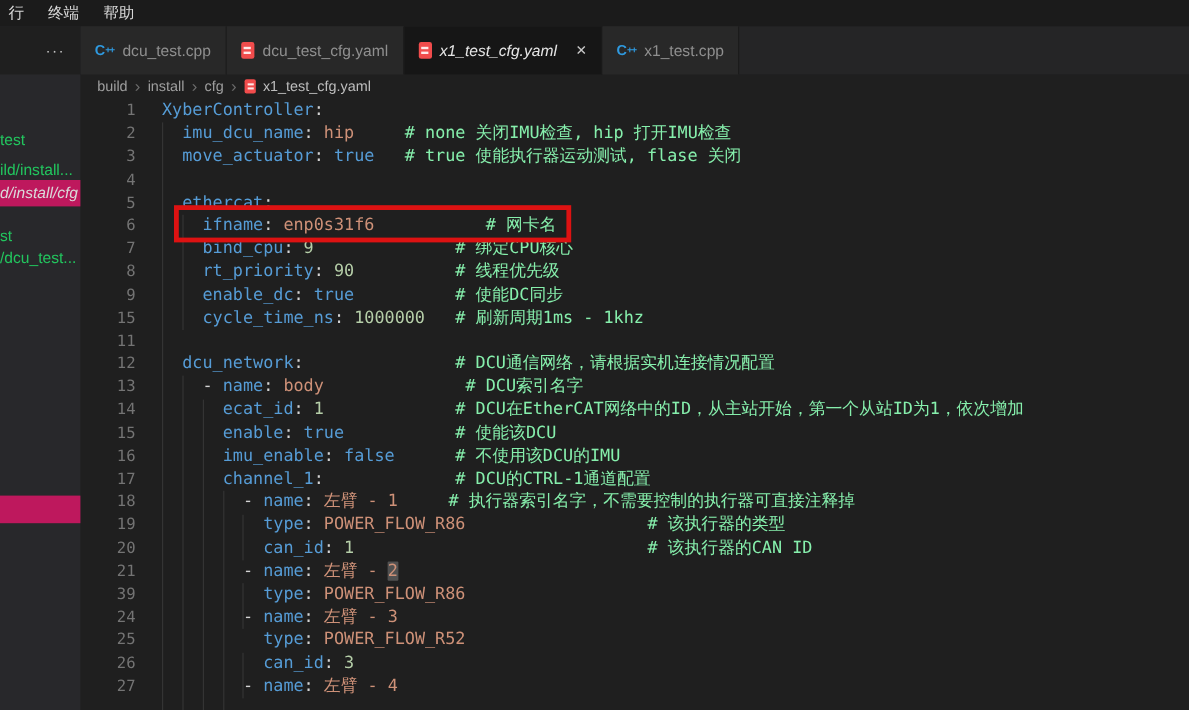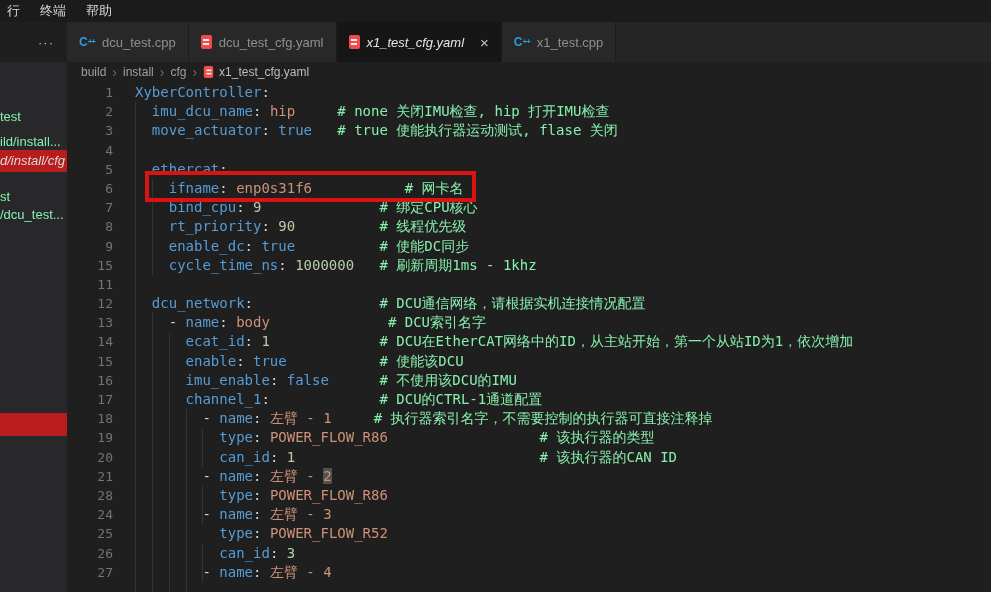--- a/index.html
+++ b/index.html
@@ -9,22 +9,22 @@
   
   .titlebar{height:22px;background:#1b1b1b;display:flex;align-items:center;gap:20px;padding-left:7px;font-size:13px;color:#d6d6d6}
   .menu-item{cursor:default}
 
   
   .workbench{display:flex;height:570px}
 
   
   .sidebar{width:67px;background:#28282b;position:relative;flex:none}
   .sidebar-top{height:40px;background:#1f1f1f;display:flex;align-items:center;justify-content:flex-end;padding-right:13px;color:#c5c5c5;font-size:13px;letter-spacing:1px}
-  .sb-item{position:absolute;left:0;width:67px;height:22px;line-height:22px;font-size:13px;color:#86efac;white-space:nowrap;overflow:hidden}
-  .sb-item.sel{background:#b91c1c;color:#dadada}
+  .sb-item{position:absolute;left:0;width:67px;height:22px;line-height:22px;font-size:13px;color:#22c55e;white-space:nowrap;overflow:hidden}
+  .sb-item.sel{background:#be185d;color:#dadada}
   .sb-item.it{font-style:italic}
 
   
   .editor-col{flex:1;display:flex;flex-direction:column;background:#1f1f1f;min-width:0}
 
   
   .tabstrip{height:40px;background:#252526;display:flex;flex:none}
   .tab{display:flex;align-items:center;gap:7px;padding:0 12px;font-size:13px;color:#8f8f8f;background:#282828;border-right:1px solid #1b1b1b;cursor:pointer;white-space:nowrap}
   .tab.active{background:#161616;color:#e6e6e6}
   .tab.active .tab-label{font-style:italic}
@@ -213,21 +213,21 @@
             </div>
             <div class="cl">
               <span class="ln">20</span>
               <span class="ct"><span class="tk-w">          </span><span class="tk-k">can_id</span><span class="tk-p">: </span><span class="tk-n">1</span><span class="tk-w">                             </span><span class="tk-c"># 该执行器的CAN ID</span></span>
             </div>
             <div class="cl">
               <span class="ln">21</span>
               <span class="ct"><span class="tk-w">        </span><span class="tk-p">- </span><span class="tk-k">name</span><span class="tk-p">: </span><span class="tk-s">左臂 - </span><span class="tk-s h">2</span></span>
             </div>
             <div class="cl">
-              <span class="ln">28</span>
+              <span class="ln">39</span>
               <span class="ct"><span class="tk-w">          </span><span class="tk-k">type</span><span class="tk-p">: </span><span class="tk-s">POWER_FLOW_R86</span></span>
             </div>
             <div class="cl">
               <span class="ln">24</span>
               <span class="ct"><span class="tk-w">        </span><span class="tk-p">- </span><span class="tk-k">name</span><span class="tk-p">: </span><span class="tk-s">左臂 - 3</span></span>
             </div>
             <div class="cl">
               <span class="ln">25</span>
               <span class="ct"><span class="tk-w">          </span><span class="tk-k">type</span><span class="tk-p">: </span><span class="tk-s">POWER_FLOW_R52</span></span>
             </div>

